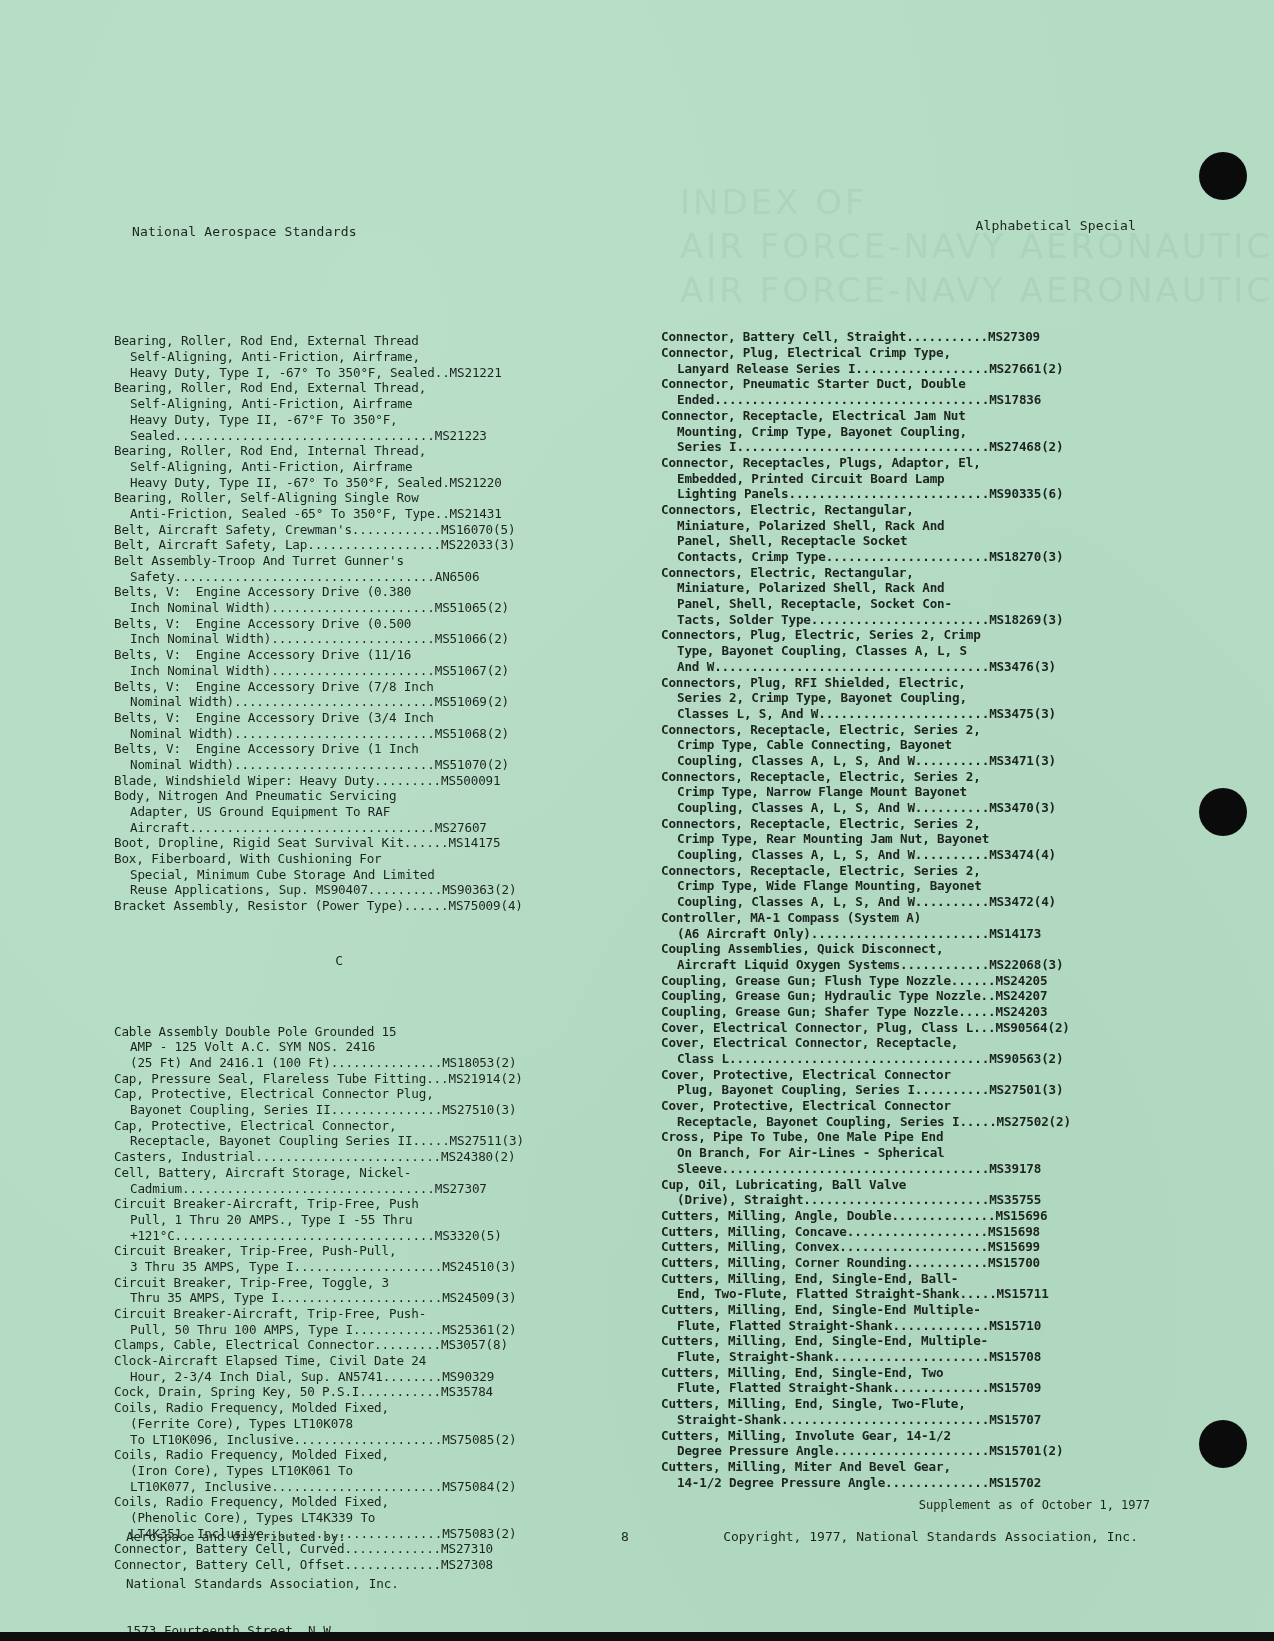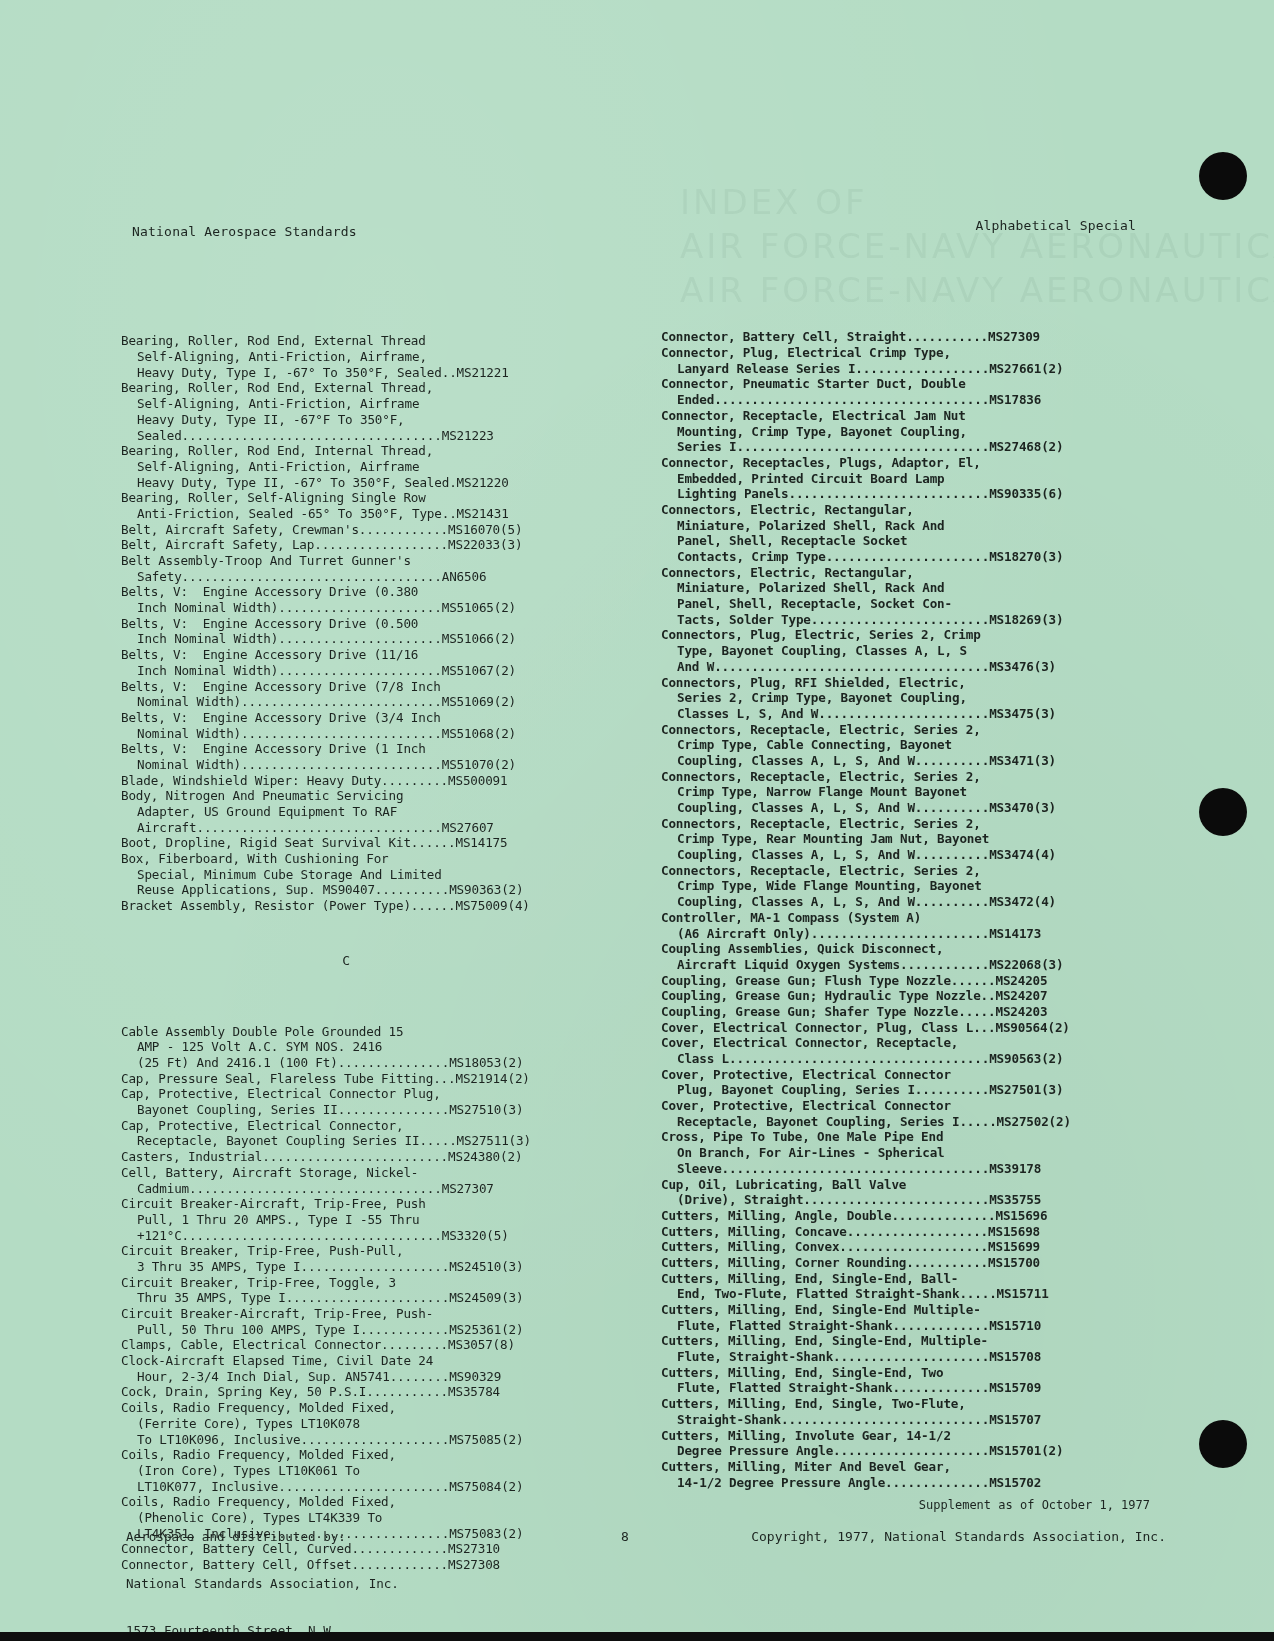--- a/index.html
+++ b/index.html
@@ -45,21 +45,20 @@
       position: absolute;
       font-size: 12.6px;
       line-height: 15.7px;
       white-space: pre;
       letter-spacing: -0.15px;
     }
     .col-left {
       left: 114px;
       top: 302px;
       width: 450px;
-      margin-left: 7px;
     }
     .col-right {
       left: 661px;
       top: 298px;
       width: 460px;
       font-weight: bold;
     }
     .entry-line {
       display: block;
       height: 15.7px;
@@ -93,21 +92,21 @@
       font-size: 13px;
     }
     .supplement {
       position: absolute;
       right: 124px;
       top: 1498px;
       font-size: 12px;
     }
     .copyright {
       position: absolute;
-      right: 108px;
+      right: 136px;
       top: 1529px;
       font-size: 13px;
     }
     .punch-hole {
       position: absolute;
       width: 48px;
       height: 48px;
       border-radius: 50%;
       background: #0b0b0b;
       left: 1199px;

